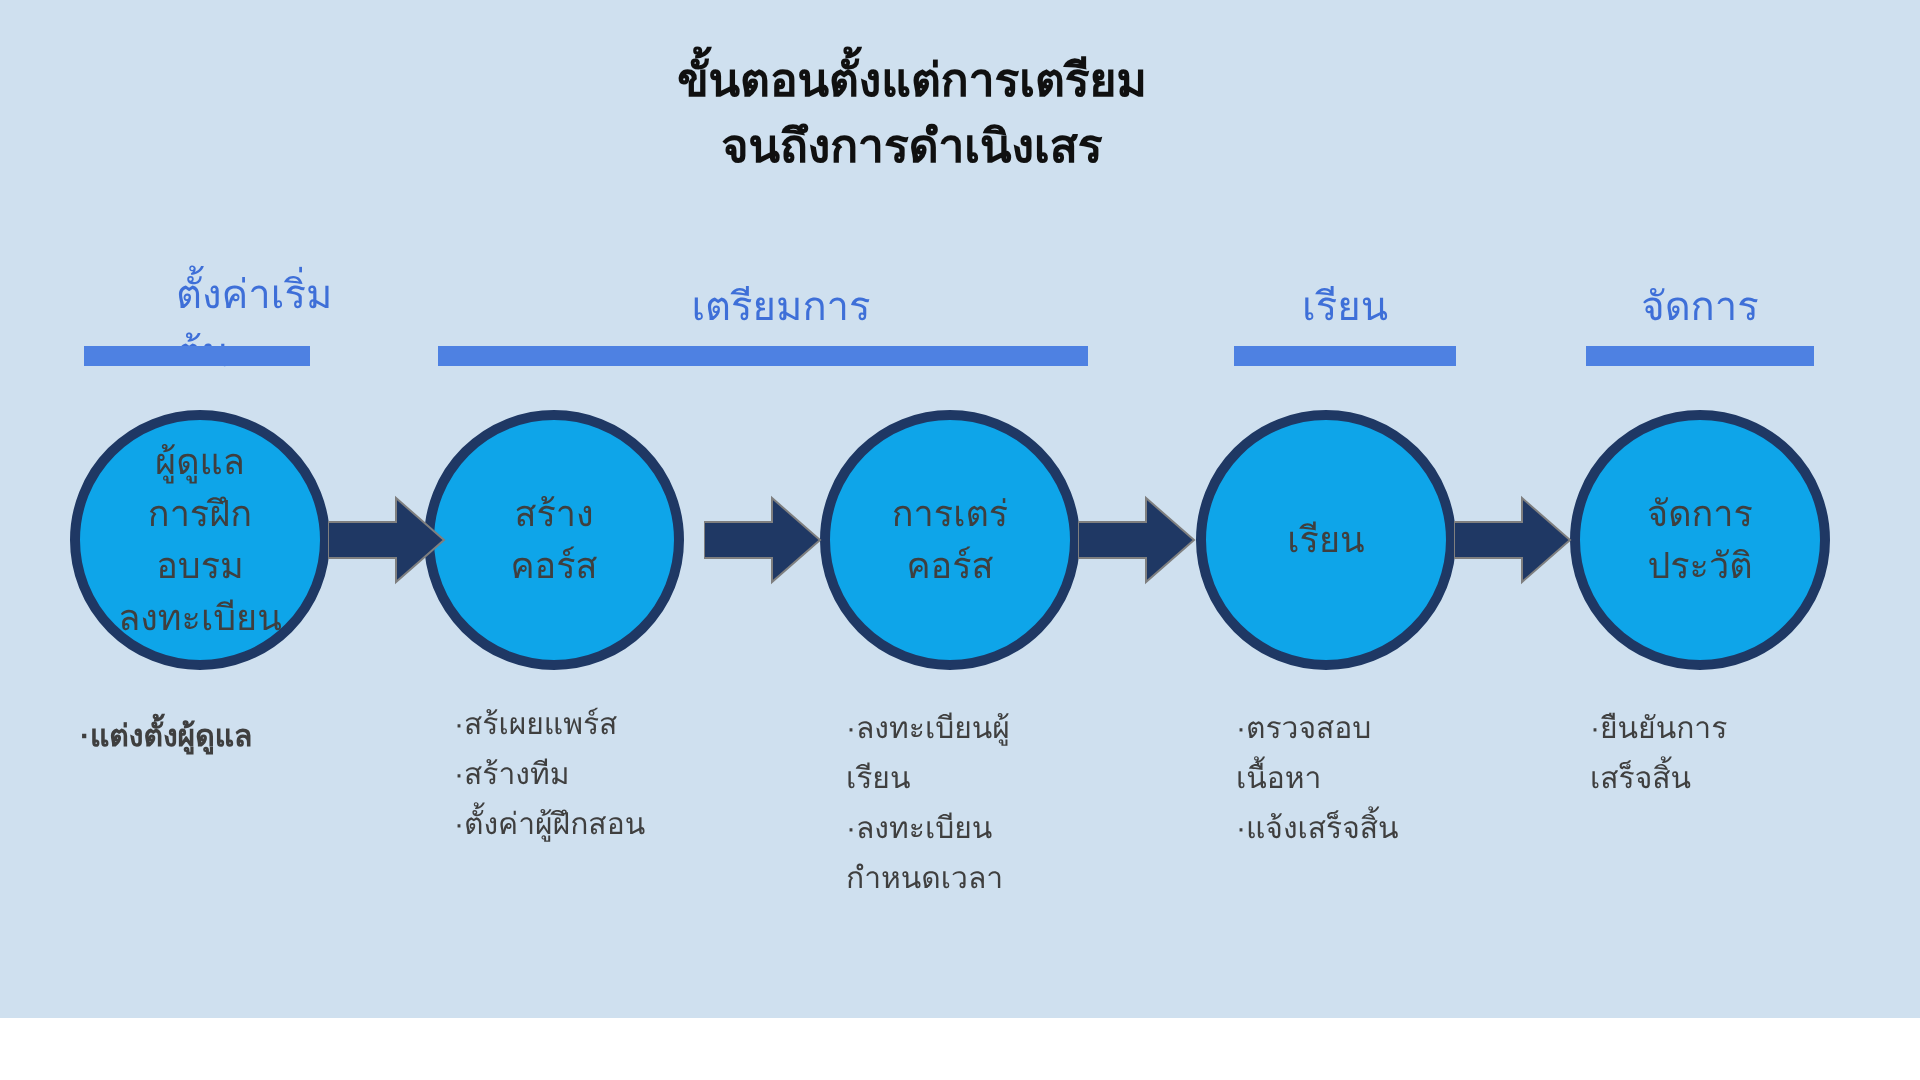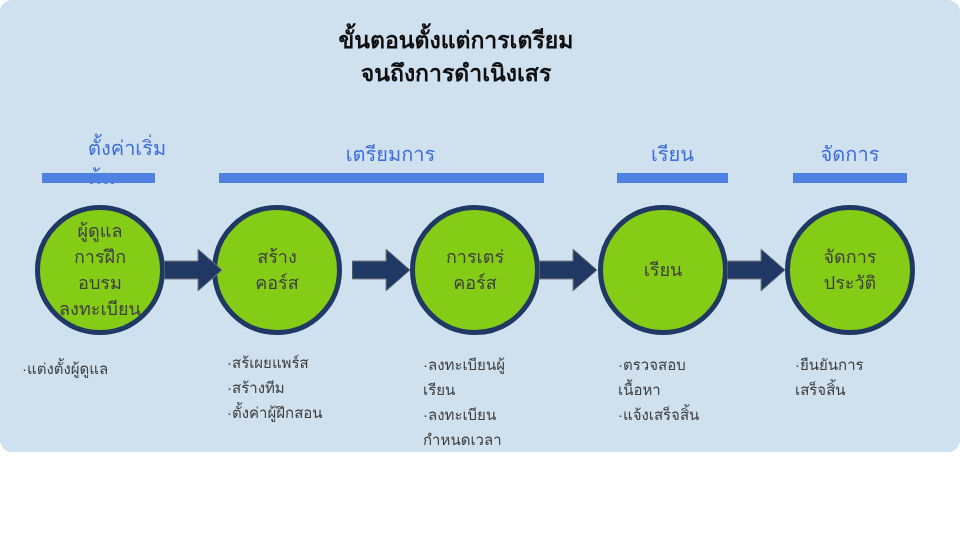--- a/index.html
+++ b/index.html
@@ -1,22 +1,21 @@
 <!DOCTYPE html>
 <html><head>
 <meta charset="utf-8">
 <style>
   html,body{margin:0;padding:0;}
   .canvas{
     position:relative;
-    width:960px;height:452px;
+    width:960px;height:509px;
     background:#CFE0EF;
     font-family:"Liberation Sans", sans-serif;
     overflow:hidden;
-    border-radius:12px;
   }
   
   .title{
     position:absolute;left:0;top:24px;width:912px;
     text-align:center;
     font-size:23px;font-weight:600;color:#101010;
     line-height:1.45;
   }
   .title div{white-space:pre-line;}
   
@@ -37,21 +36,21 @@
   .p2-label{left:228px;top:140px;width:325px;text-align:center;}
   .p2-bar{left:219px;width:325px;}
   .p3-label{left:617px;top:140px;width:111px;text-align:center;}
   .p3-bar{left:617px;width:111px;}
   .p4-label{left:793px;top:140px;width:114px;text-align:center;}
   .p4-bar{left:793px;width:114px;}
   
   .circle{
     position:absolute;top:205px;
     width:120px;height:120px;
-    background:#84cc16;
+    background:#0ea5e9;
     border:5px solid #1F3864;
     border-radius:50%;
     display:flex;align-items:center;justify-content:center;
     text-align:center;
     font-size:18px;line-height:26px;color:#3F3F3F;
     white-space:pre-line;
     overflow:visible;
   }
   .c1{left:35px;}
   .c2{left:212px;}
@@ -65,21 +64,21 @@
   .a1{left:164px;}
   .a2{left:352px;}
   .a3{left:539px;}
   .a4{left:727px;}
   
   .bullets{
     position:absolute;
     font-size:15px;line-height:25px;color:#3F3F3F;
   }
   .bullets .li{white-space:pre-line;}
-  .b1{left:22px;top:356px;width:165px;}
+  .b1{left:40px;top:356px;width:165px;font-weight:bold;}
   .b2{left:227px;top:350px;width:165px;}
   .b3{left:423px;top:352px;width:155px;}
   .b4{left:618px;top:352px;width:155px;}
   .b5{left:795px;top:352px;width:155px;}
 </style>
 </head>
 <body>
 
 <div class="canvas">
 

